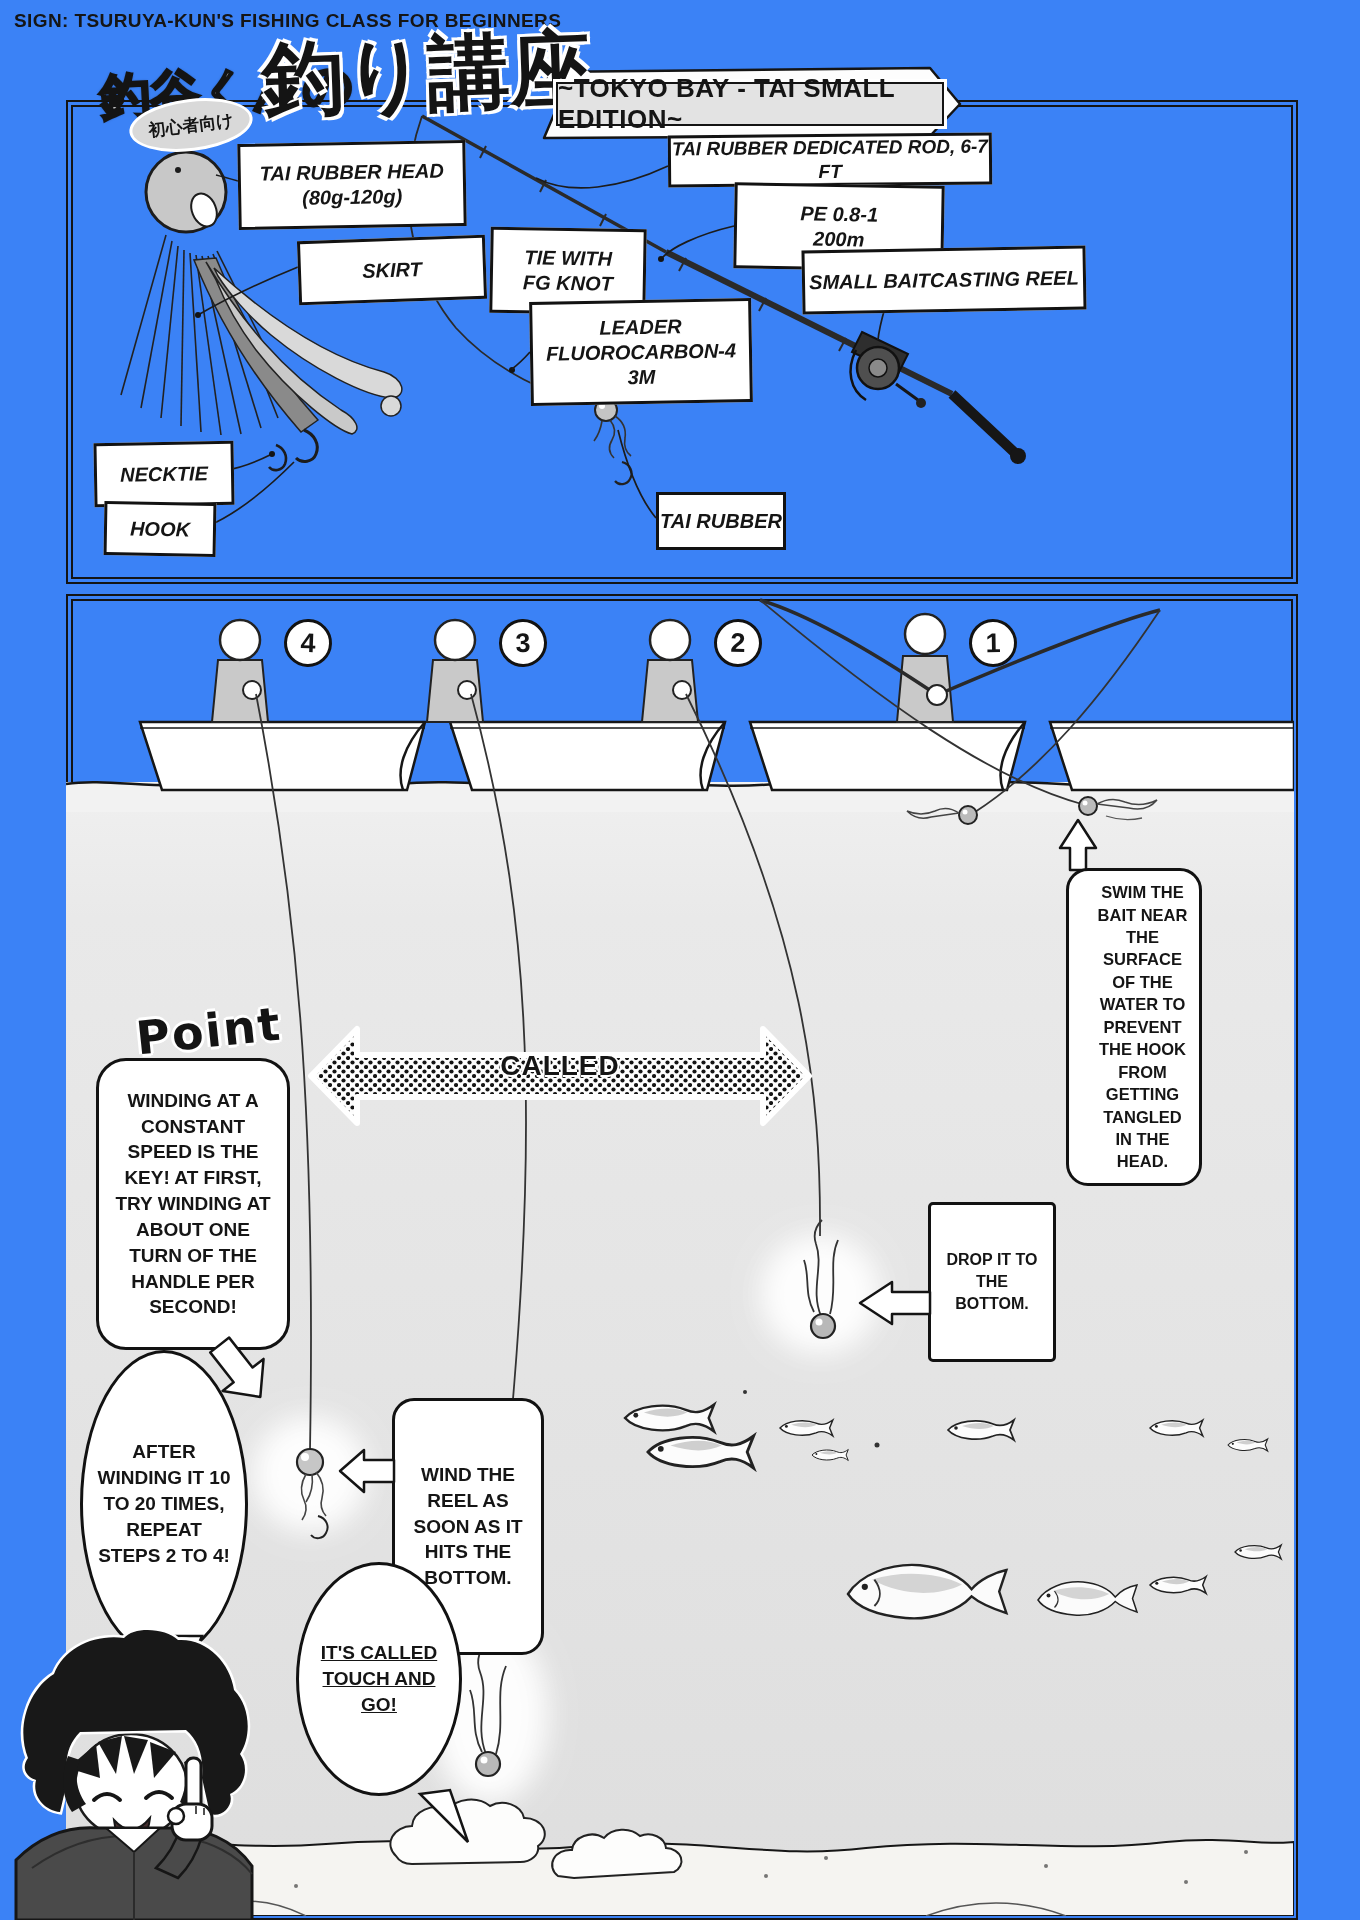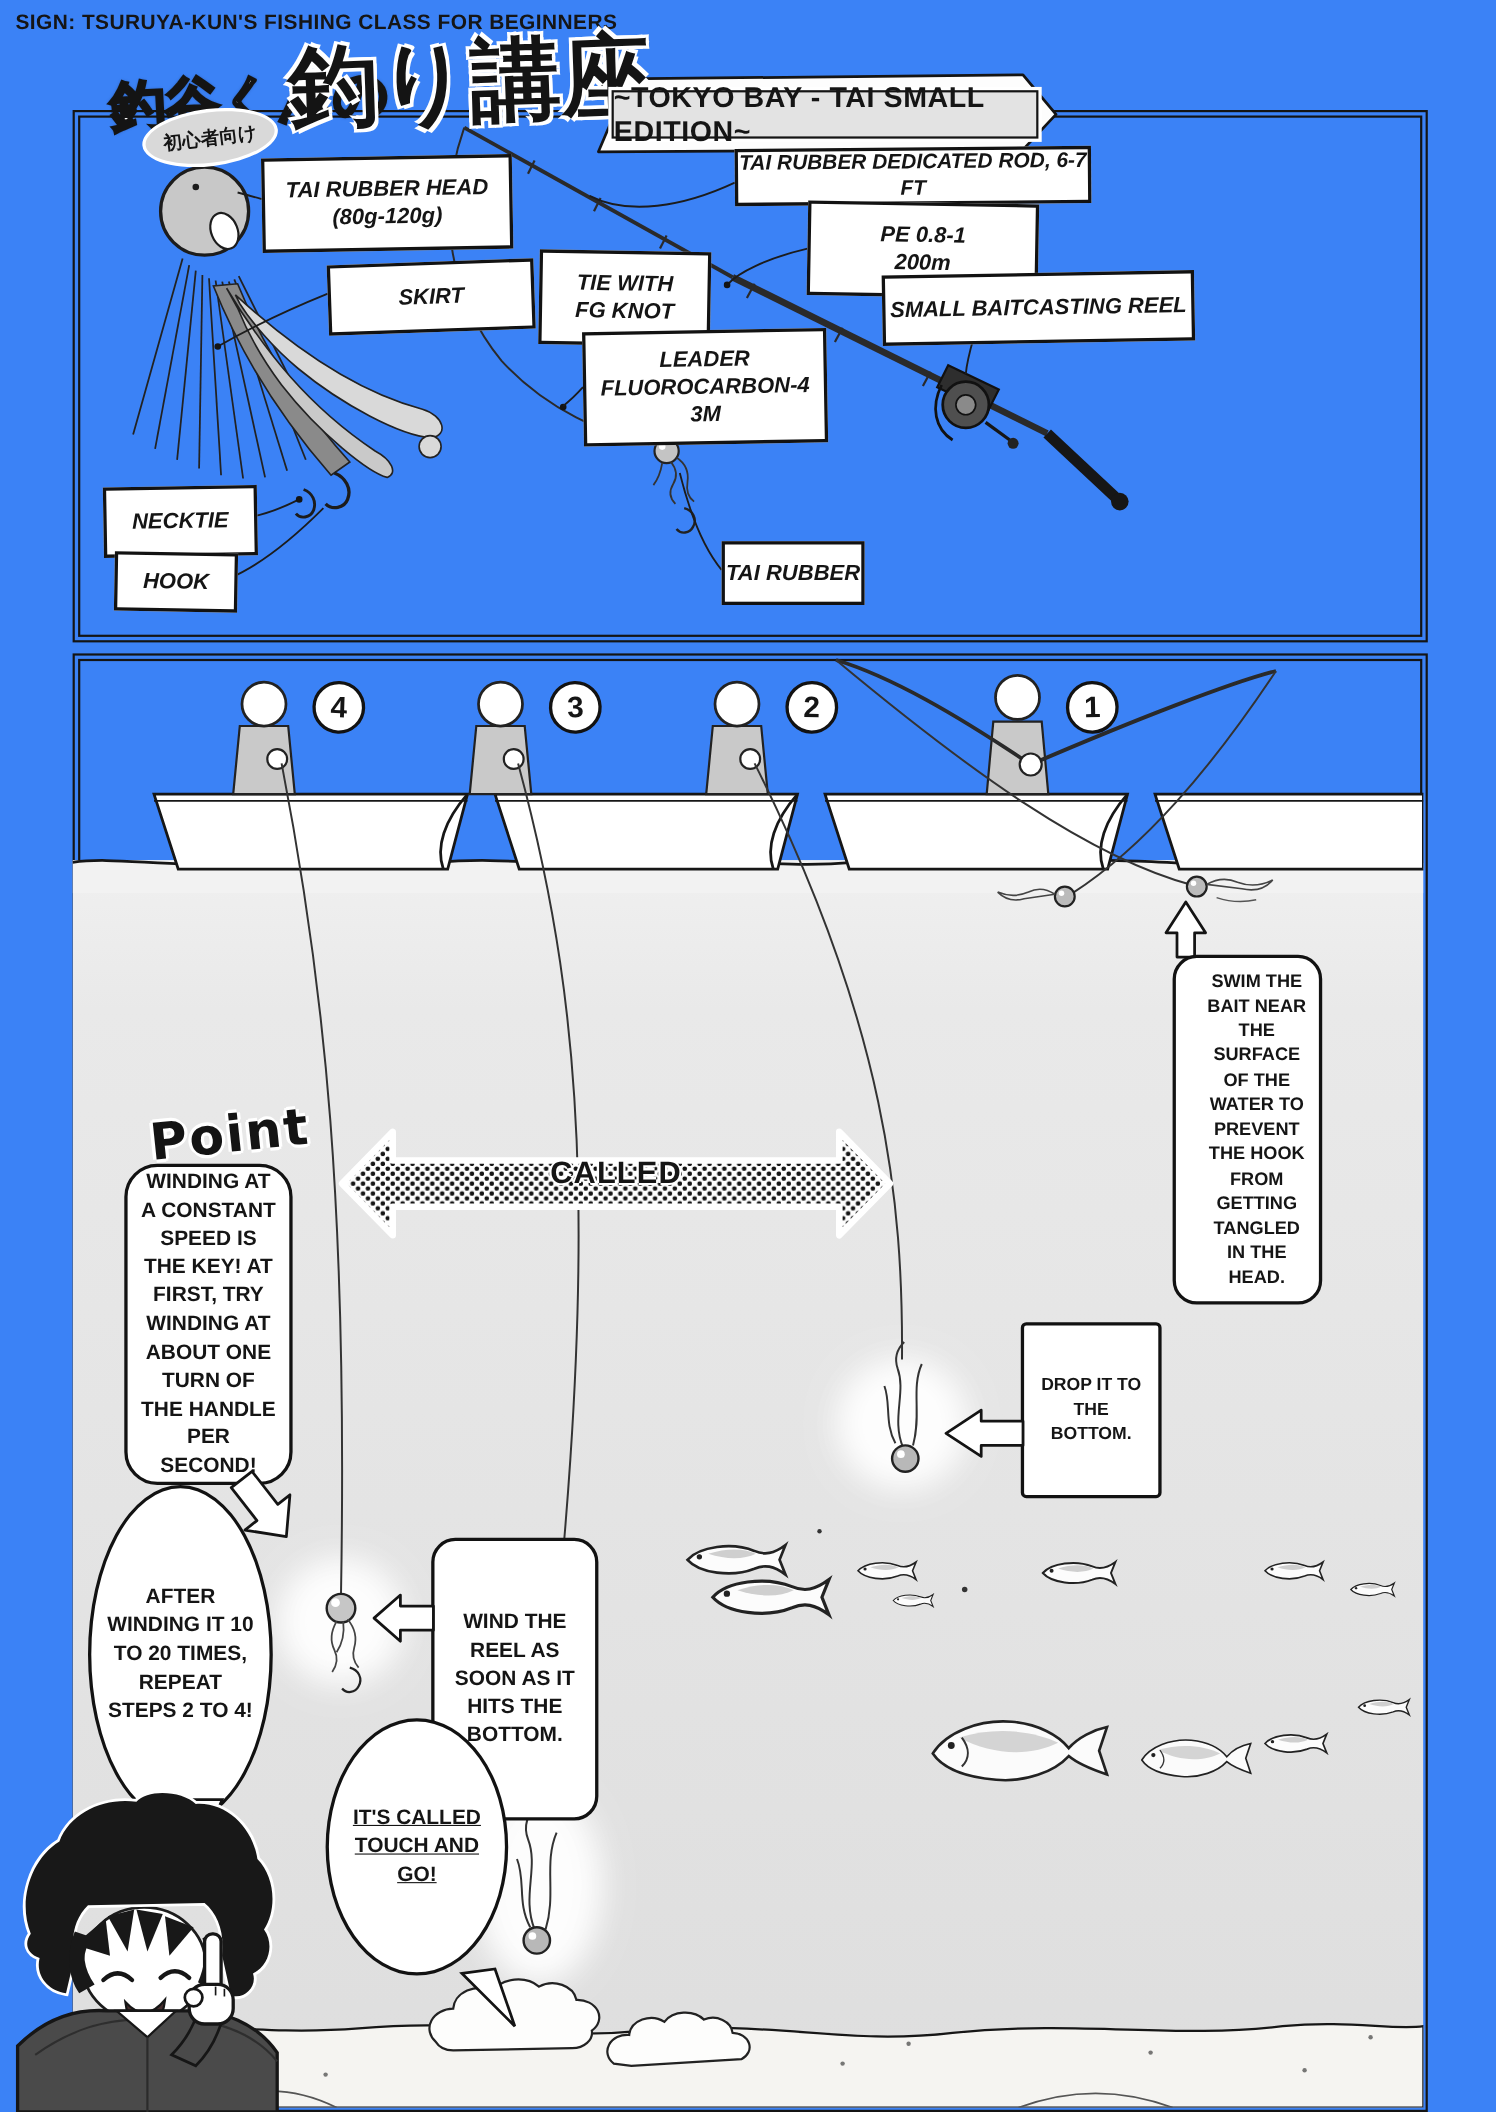--- a/index.html
+++ b/index.html
@@ -337,21 +337,21 @@
         <rect width="9" height="9" fill="#fdfdfd"></rect>
         <circle cx="2.5" cy="2.5" r="2.1" fill="#141414"></circle>
         <circle cx="7" cy="7" r="2.1" fill="#141414"></circle>
       </pattern>
     </defs>
     <polygon points="6,61 52,14 52,40 458,40 458,14 504,61 458,108 458,82 52,82 52,108" fill="url(#dotp)" stroke="#fff" stroke-width="6" stroke-linejoin="round"></polygon>
   </svg>
   <div class="repeat-label" style="left:430px;top:1050px;width:260px;">CALLED</div>
 
   <div class="point-title" style="left:136px;top:1004px;">Point</div>
-  <div class="bubble" style="left:113px;top:1058px;width:153px;height:292px;border-radius:30px;">WINDING AT A CONSTANT SPEED IS THE KEY! AT FIRST, TRY WINDING AT ABOUT ONE TURN OF THE HANDLE PER SECOND!</div>
+  <div class="bubble" style="left:96px;top:1058px;width:194px;height:292px;border-radius:30px;">WINDING AT A CONSTANT SPEED IS THE KEY! AT FIRST, TRY WINDING AT ABOUT ONE TURN OF THE HANDLE PER SECOND!</div>
   <svg class="arrow-svg" style="left:208px;top:1338px;" width="76" height="84" viewBox="0 0 76 84">
     <polygon points="20,0 44,0 44,38 58,38 32,66 6,38 20,38" transform="rotate(-38 32 33)" fill="#fff" stroke="#141414" stroke-width="2.5" stroke-linejoin="round"></polygon>
   </svg>
 
   <div class="bubble ellipse" style="left:80px;top:1350px;width:168px;height:308px;">AFTER WINDING IT 10 TO 20 TIMES, REPEAT STEPS 2 TO 4!</div>
   <svg class="tail-svg" style="left:164px;top:1634px;" width="46" height="48" viewBox="0 0 46 48">
     <polygon points="4,2 38,2 20,44" fill="#fff" stroke="#141414" stroke-width="2.5"></polygon>
   </svg>
 
   <div class="bubble" style="left:1066px;top:868px;width:136px;height:318px;font-size:16.5px;border-radius:22px;padding-left:27px;">SWIM THE BAIT NEAR THE SURFACE OF THE WATER TO PREVENT THE HOOK FROM GETTING TANGLED IN THE HEAD.</div>

